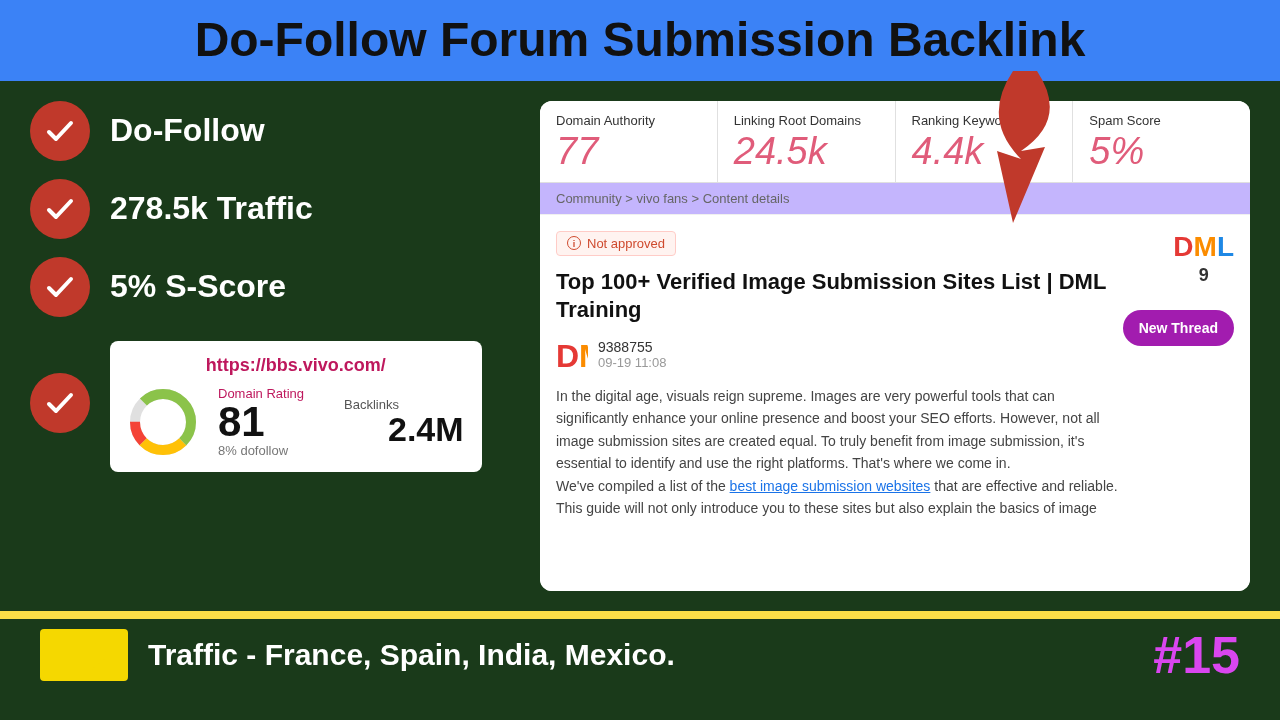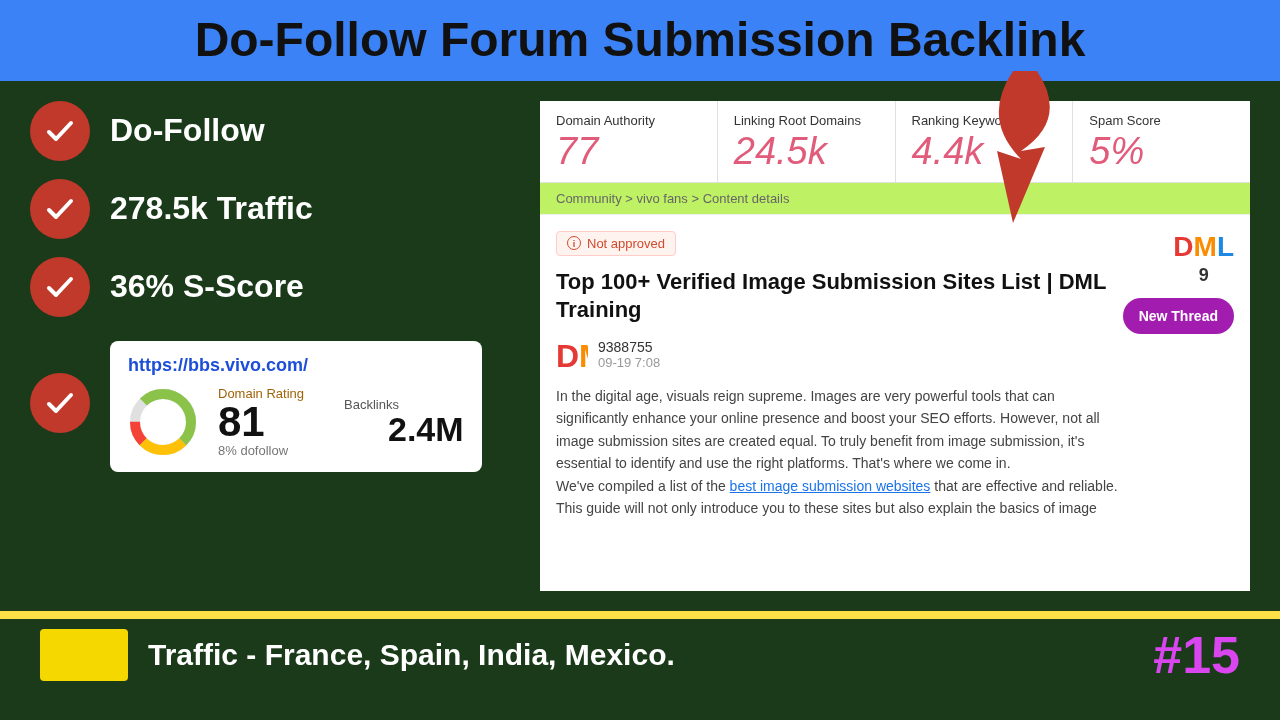--- a/index.html
+++ b/index.html
@@ -77,22 +77,23 @@
       border-radius: 8px;
       padding: 14px 18px;
       margin-top: 6px;
       display: flex;
       flex-direction: column;
     }
 
     .domain-box-url {
       font-size: 18px;
       font-weight: 700;
-      color: #1d4ed8;
+      color: #be185d;
       margin-bottom: 10px;
+      text-align: center;
     }
 
     .domain-box-metrics {
       display: flex;
       align-items: center;
       gap: 20px;
     }
 
     .donut-chart {
       width: 70px;
@@ -100,21 +101,21 @@
       flex-shrink: 0;
     }
 
     .metric-group {
       display: flex;
       flex-direction: column;
     }
 
     .metric-label {
       font-size: 13px;
-      color: #a16207;
+      color: #be185d;
     }
 
     .metric-value {
       font-size: 42px;
       font-weight: 900;
       color: #111;
       line-height: 1;
     }
 
     .metric-sub {
@@ -156,21 +157,21 @@
     }
 
     .red-arrow {
       width: 130px;
       height: 160px;
     }
 
     
     .forum-mockup {
       background: white;
-      border-radius: 0;
+      border-radius: 12px;
       overflow: hidden;
       width: 100%;
       height: 100%;
       display: flex;
       flex-direction: column;
     }
 
     
     .metrics-bar {
       display: flex;
@@ -198,21 +199,21 @@
       font-size: 38px;
       font-weight: 400;
       color: #e05c7a;
       line-height: 1;
       font-style: italic;
     }
 
     
     .breadcrumb-bar {
       padding: 8px 16px;
-      background: #bef264;
+      background: #c4b5fd;
       font-size: 13px;
       color: #555;
       border-bottom: 1px solid #f0f0f0;
     }
 
     .breadcrumb-bar span {
       color: #666;
     }
 
     
@@ -282,21 +283,21 @@
       color: #1a73e8;
       text-decoration: underline;
     }
 
     
     .thread-sidebar {
       width: 100px;
       display: flex;
       flex-direction: column;
       align-items: flex-end;
-      gap: 12px;
+      gap: 24px;
     }
 
     .dml-logo-area {
       display: flex;
       flex-direction: column;
       align-items: center;
     }
 
     .dml-logo {
       font-size: 28px;
@@ -398,21 +399,21 @@
       </div>
       <span class="check-label">278.5k Traffic</span>
     </div>
 
     <div class="check-item">
       <div class="check-circle">
         <svg viewBox="0 0 34 34" fill="none">
           <polyline points="6,18 13,25 28,9" stroke="white" stroke-width="4" stroke-linecap="round" stroke-linejoin="round"></polyline>
         </svg>
       </div>
-      <span class="check-label">36% S-Score</span>
+      <span class="check-label">5% S-Score</span>
     </div>
 
     <div class="check-item">
       <div class="check-circle">
         <svg viewBox="0 0 34 34" fill="none">
           <polyline points="6,18 13,25 28,9" stroke="white" stroke-width="4" stroke-linecap="round" stroke-linejoin="round"></polyline>
         </svg>
       </div>
 
       <div class="domain-box">
@@ -489,21 +490,21 @@
           <div class="thread-title">Top 100+ Verified Image Submission Sites List | DML Training</div>
 
           <div class="author-row">
             <svg class="author-avatar" viewBox="0 0 32 32">
               <text x="0" y="28" font-size="32">
                 <tspan style="fill:#e53935;font-weight:900;font-family:Arial">D</tspan><tspan style="fill:#fb8c00;font-weight:900;font-family:Arial">M</tspan><tspan style="fill:#1e88e5;font-weight:900;font-family:Arial">L</tspan>
               </text>
             </svg>
             <div>
               <div class="author-info-name">9388755</div>
-              <div class="author-info-date">09-19 7:08</div>
+              <div class="author-info-date">09-19 11:08</div>
             </div>
           </div>
 
           <div class="thread-body">
             In the digital age, visuals reign supreme. Images are very powerful tools that can significantly enhance your online presence and boost your SEO efforts. However, not all image submission sites are created equal. To truly benefit from image submission, it's essential to identify and use the right platforms. That's where we come in.<br>
             We've compiled a list of the <a href="#">best image submission websites</a> that are effective and reliable. This guide will not only introduce you to these sites but also explain the basics of image
           </div>
 
         </div>
 

